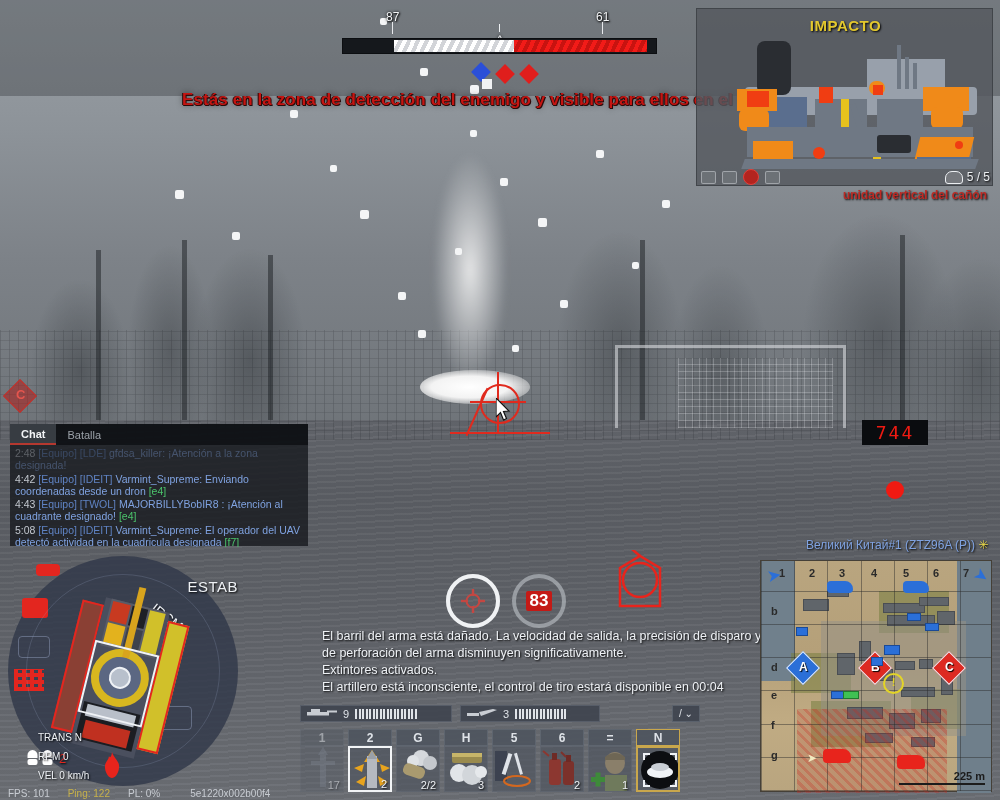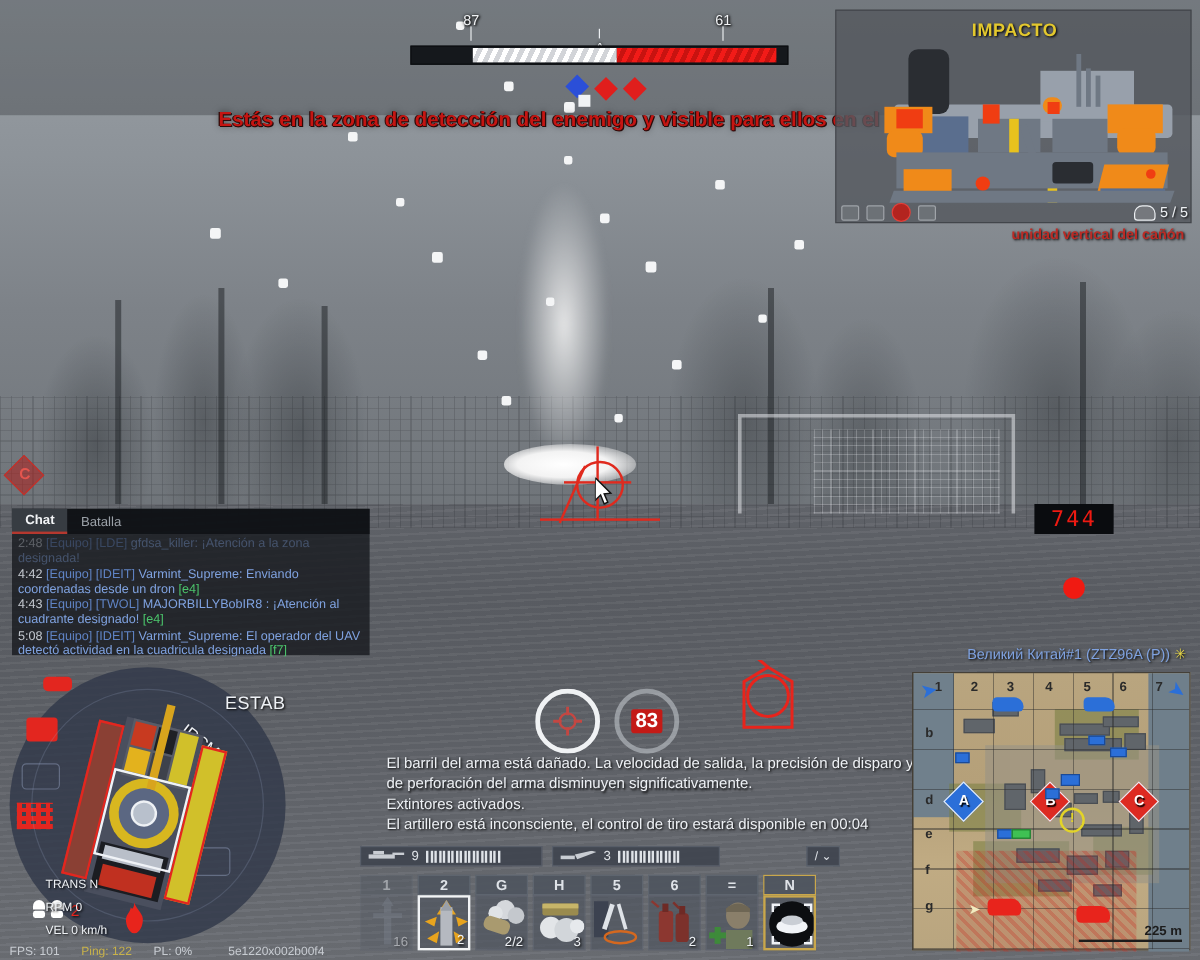--- a/index.html
+++ b/index.html
@@ -546,21 +546,21 @@
     <div class="slots">
 
       <div class="slot slot-dim">
         <div class="slot-key">1</div>
         <div class="slot-body">
           <svg width="44" height="44" viewBox="0 0 44 44">
               <rect x="19" y="4" width="6" height="36" fill="#6f7784"></rect>
               <polygon points="22,0 27,8 17,8" fill="#6f7784"></polygon>
               <rect x="10" y="14" width="24" height="4" fill="#6f7784"></rect>
             </svg>
-          <span class="slot-cnt">16</span>
+          <span class="slot-cnt">17</span>
         </div>
       </div>
 
       <div class="slot sel">
         <div class="slot-key">2</div>
         <div class="slot-body">
           <svg width="44" height="44" viewBox="0 0 44 44">
             <g fill="#e8a41e">
                 <polygon points="22,2 30,14 14,14"></polygon>
                 <polygon points="4,20 14,16 12,24"></polygon>

